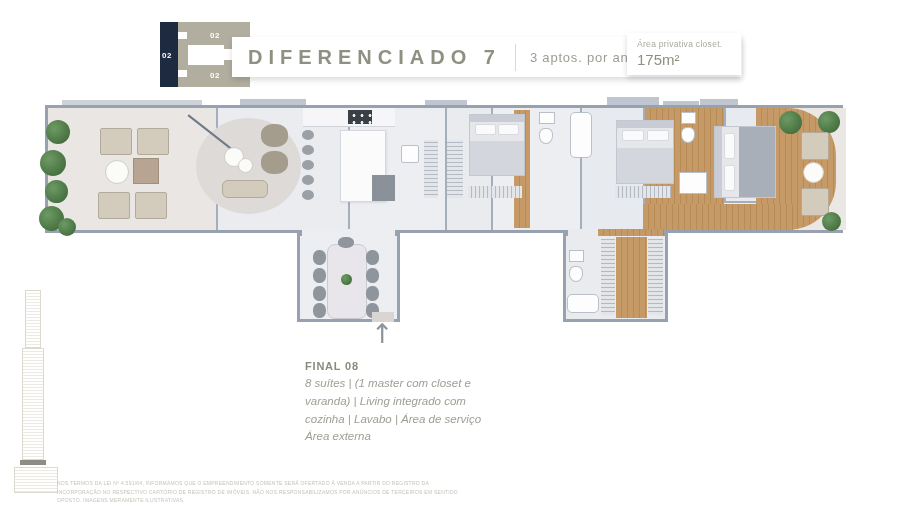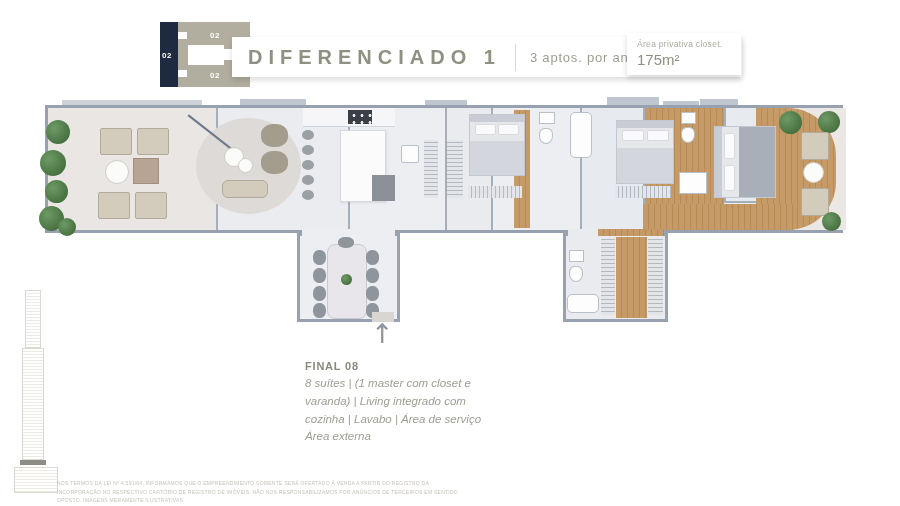--- a/index.html
+++ b/index.html
@@ -90,21 +90,21 @@
     <div class="abs kp-cut-a"></div>
     <div class="abs kp-cut-b"></div>
     <div class="abs kp-notch1"></div>
     <div class="abs kp-notch2"></div>
     <span class="abs kp-lbl kp-02">02</span>
     <span class="abs kp-lbl kp-03">02</span>
     <span class="abs kp-lbl kp-01">02</span>
   </div>
 
   <div class="abs title-card">
-    <span class="plan-title">DIFERENCIADO 1</span>
+    <span class="plan-title">DIFERENCIADO 7</span>
     <span class="vdiv"></span>
     <span class="apts">3 aptos. por andar</span>
     <span class="vdiv"></span>
   </div>
   <div class="abs area-badge">
     <div class="area-label">Área privativa closet.</div>
     <div class="area-value">175m²</div>
   </div>
 
   <div class="abs" style="left:0;top:0;width:900px;height:506px;">

